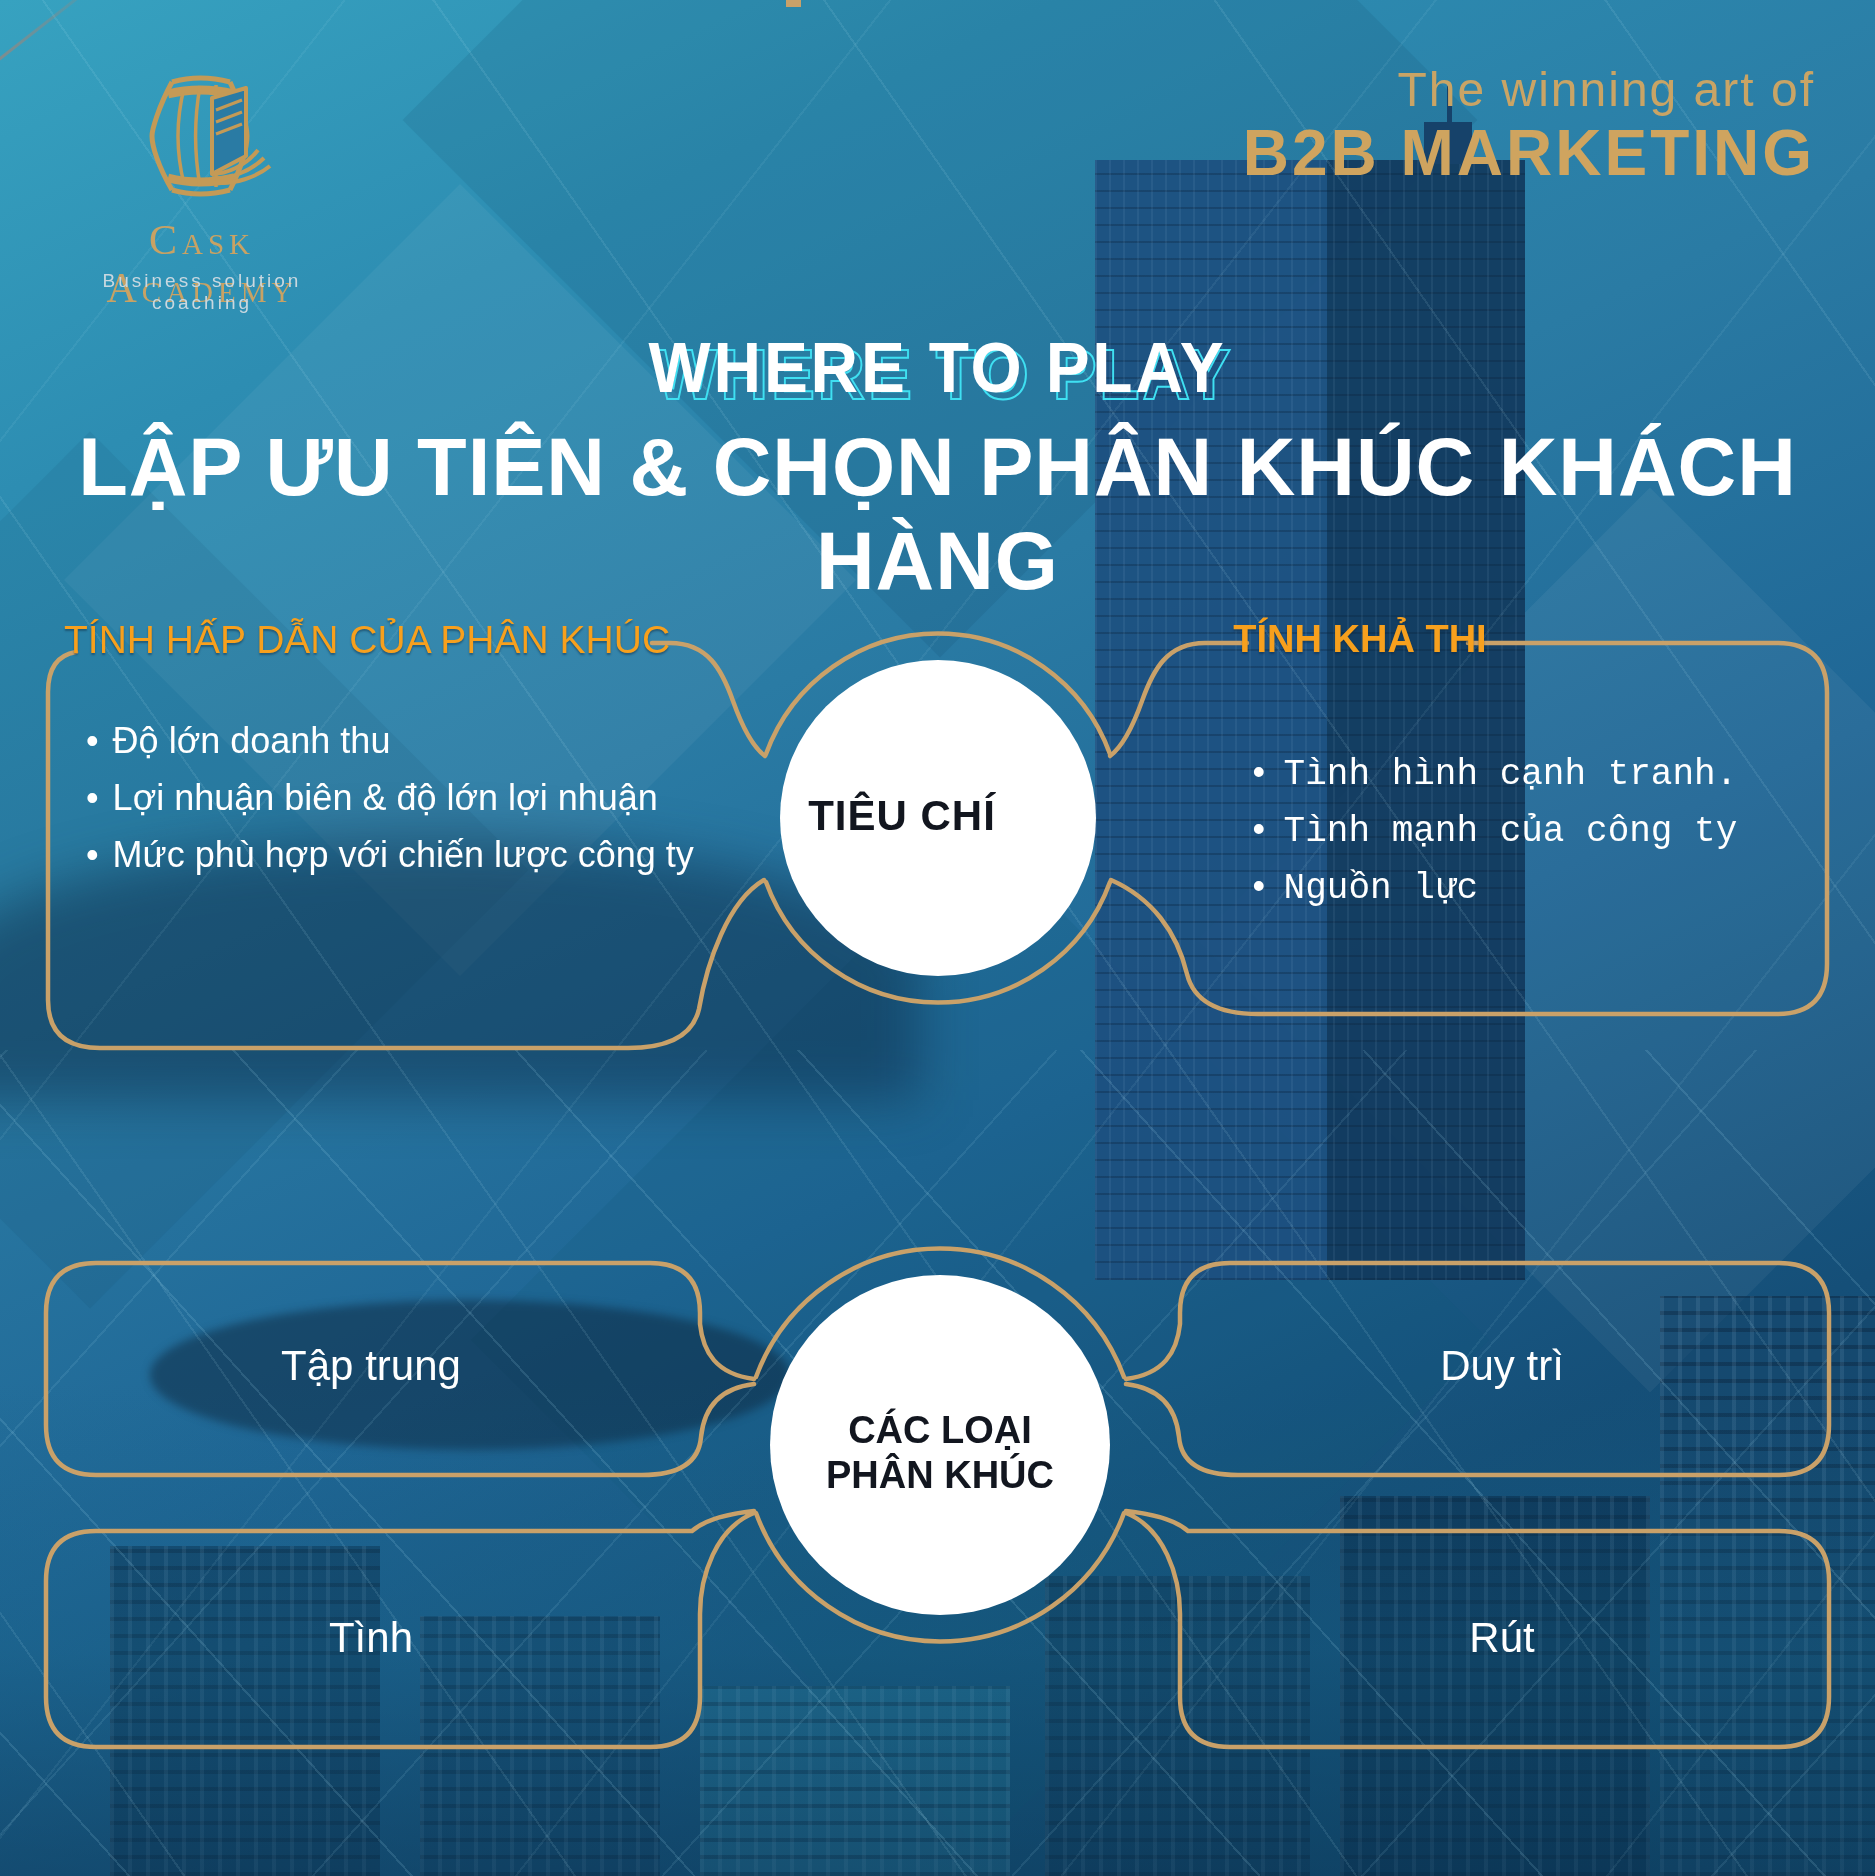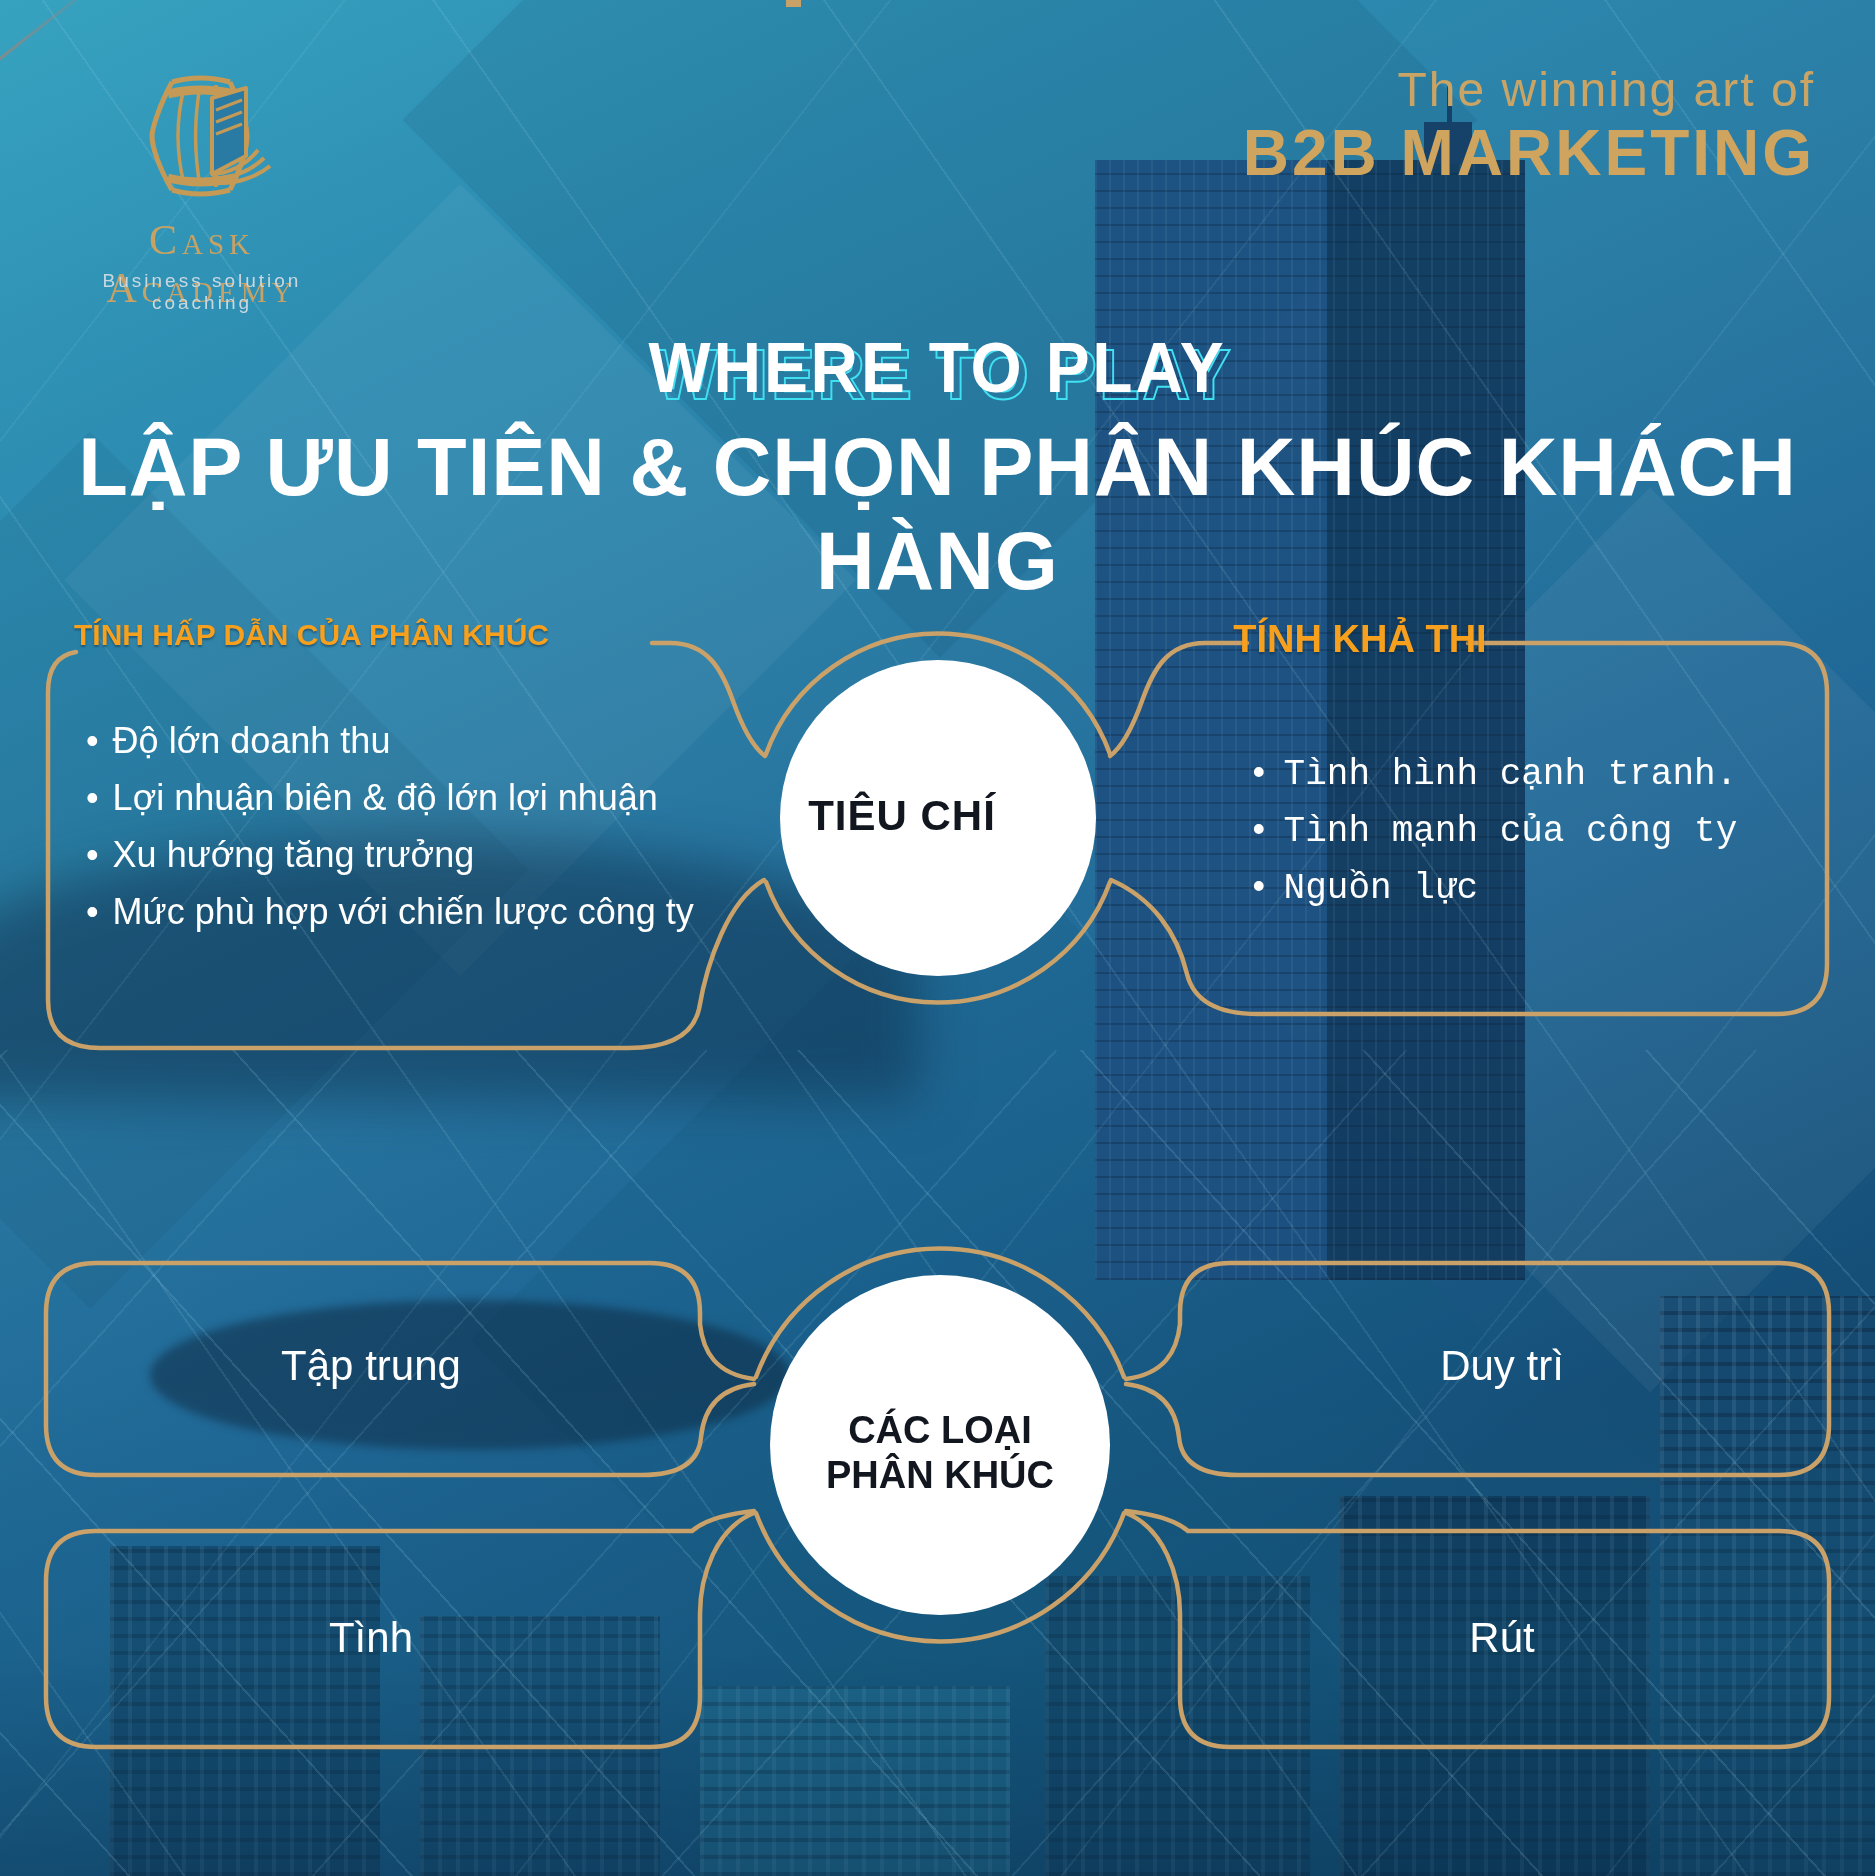--- a/index.html
+++ b/index.html
@@ -58,21 +58,21 @@
   
   .eyebrow-wrap{left:0;top:328px;width:1635px;height:80px;text-align:center;}
   .eyebrow{position:absolute;left:0;width:1875px;text-align:center;
     font-size:70px;font-weight:700;letter-spacing:3px;transform:scaleX(0.94);}
   .eyebrow.ghost{top:7px;color:transparent;-webkit-text-stroke:2px #3fe0f2;text-shadow:none;margin-left:7px;}
   .eyebrow.solid{top:0;color:#ffffff;}
   .main-title{left:0;top:420px;width:1875px;text-align:center;color:#ffffff;
     font-size:82px;font-weight:700;letter-spacing:1px;transform:scaleX(0.99);}
 
   
-  .crit-title-left{left:74px;top:618px;font-size:30px;font-weight:700;color:#f7a01d;text-shadow:0 2px 2px rgba(15,40,62,0.45);}
+  .crit-title-left{left:64px;top:618px;font-size:39px;font-weight:400;color:#f7a01d;text-shadow:0 2px 2px rgba(15,40,62,0.45);}
   .crit-title-right{left:1160px;top:618px;width:400px;text-align:center;font-size:38px;font-weight:700;color:#f7a01d;text-shadow:0 2px 2px rgba(15,40,62,0.45);}
   ul.bullets{list-style:none;margin:0;padding:0;font-size:36px;color:#ffffff;}
   ul.bullets li{line-height:57px;}
   ul.bullets .dot{margin-right:14px;}
   .bullets-left{left:86px;top:712px;}
   .bullets-right{left:1248px;top:746px;font-family:Liberation Mono, monospace;}
 
   .hub-label-1{left:752px;top:792px;width:300px;text-align:center;font-size:42px;font-weight:800;letter-spacing:1px;color:#12161f;}
   .hub-label-2{left:765px;top:1398px;width:350px;text-align:center;font-size:38px;font-weight:800;line-height:45px;color:#12161f;margin-top:10px;}
 
@@ -165,21 +165,20 @@
     <div class="eyebrow solid">WHERE TO PLAY</div>
   </div>
   <div class="abs txt main-title">LẬP ƯU TIÊN &amp; CHỌN PHÂN KHÚC KHÁCH HÀNG</div>
 
   <div class="abs txt crit-title-left">TÍNH HẤP DẪN CỦA PHÂN KHÚC</div>
   <div class="abs txt crit-title-right">TÍNH KHẢ THI</div>
 
   <ul class="abs txt bullets bullets-left">
     <li><span class="dot">•</span><span>Độ lớn doanh thu</span></li>
     <li><span class="dot">•</span><span>Lợi nhuận biên &amp; độ lớn lợi nhuận</span></li>
-    <li><span class="dot">•</span><span>Xu hướng tăng trưởng</span></li>
     <li><span class="dot">•</span><span>Mức phù hợp với chiến lược công ty</span></li>
   </ul>
 
   <ul class="abs txt bullets bullets-right">
     <li><span class="dot">•</span><span>Tình hình cạnh tranh.</span></li>
     <li><span class="dot">•</span><span>Tình mạnh của công ty</span></li>
     <li><span class="dot">•</span><span>Nguồn lực</span></li>
   </ul>
 
   <div class="abs txt hub-label-1">TIÊU CHÍ</div>

